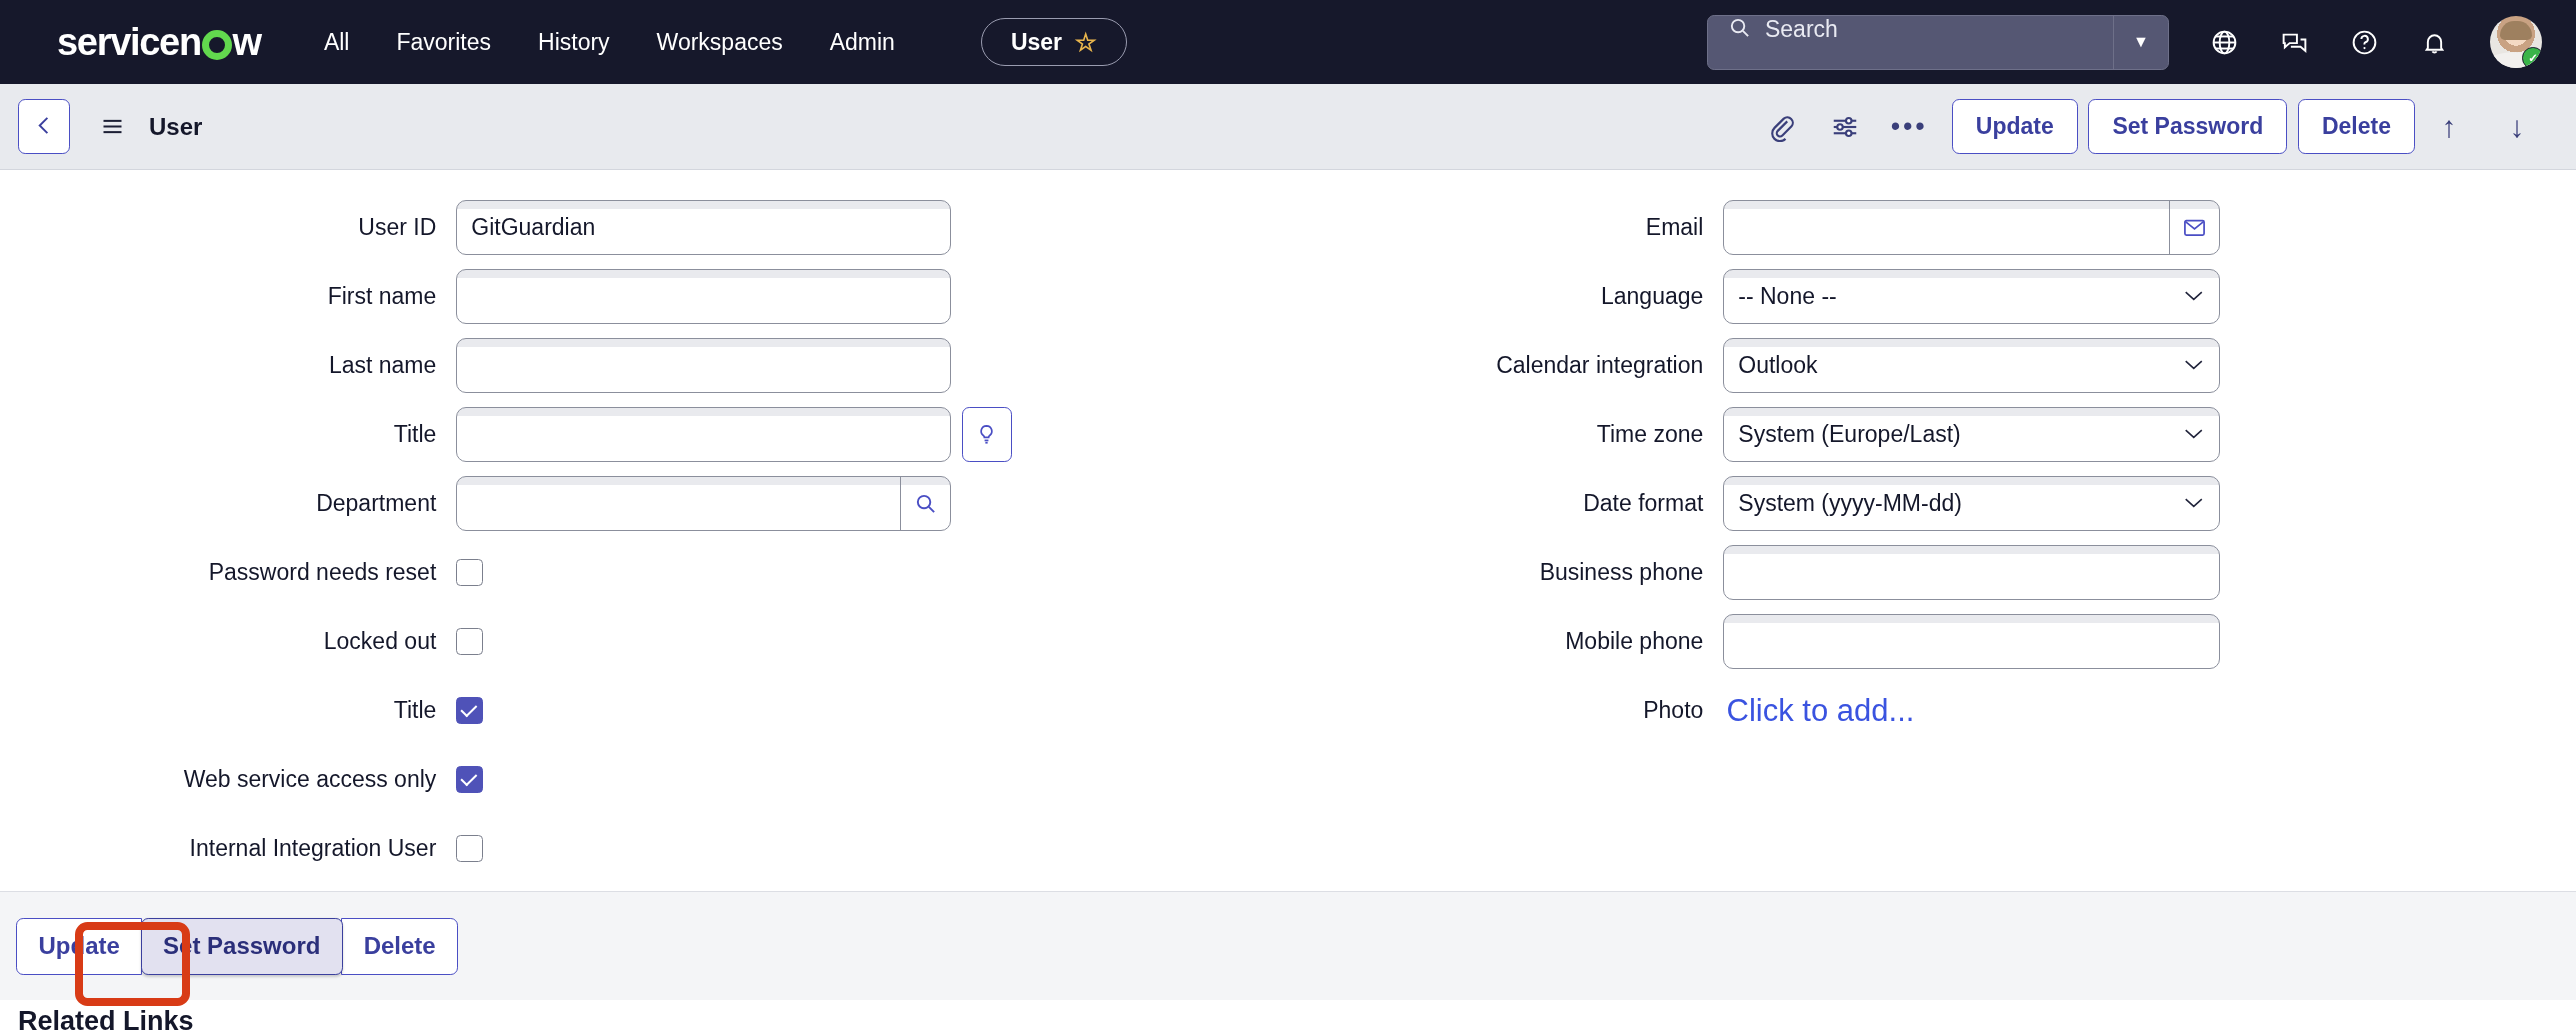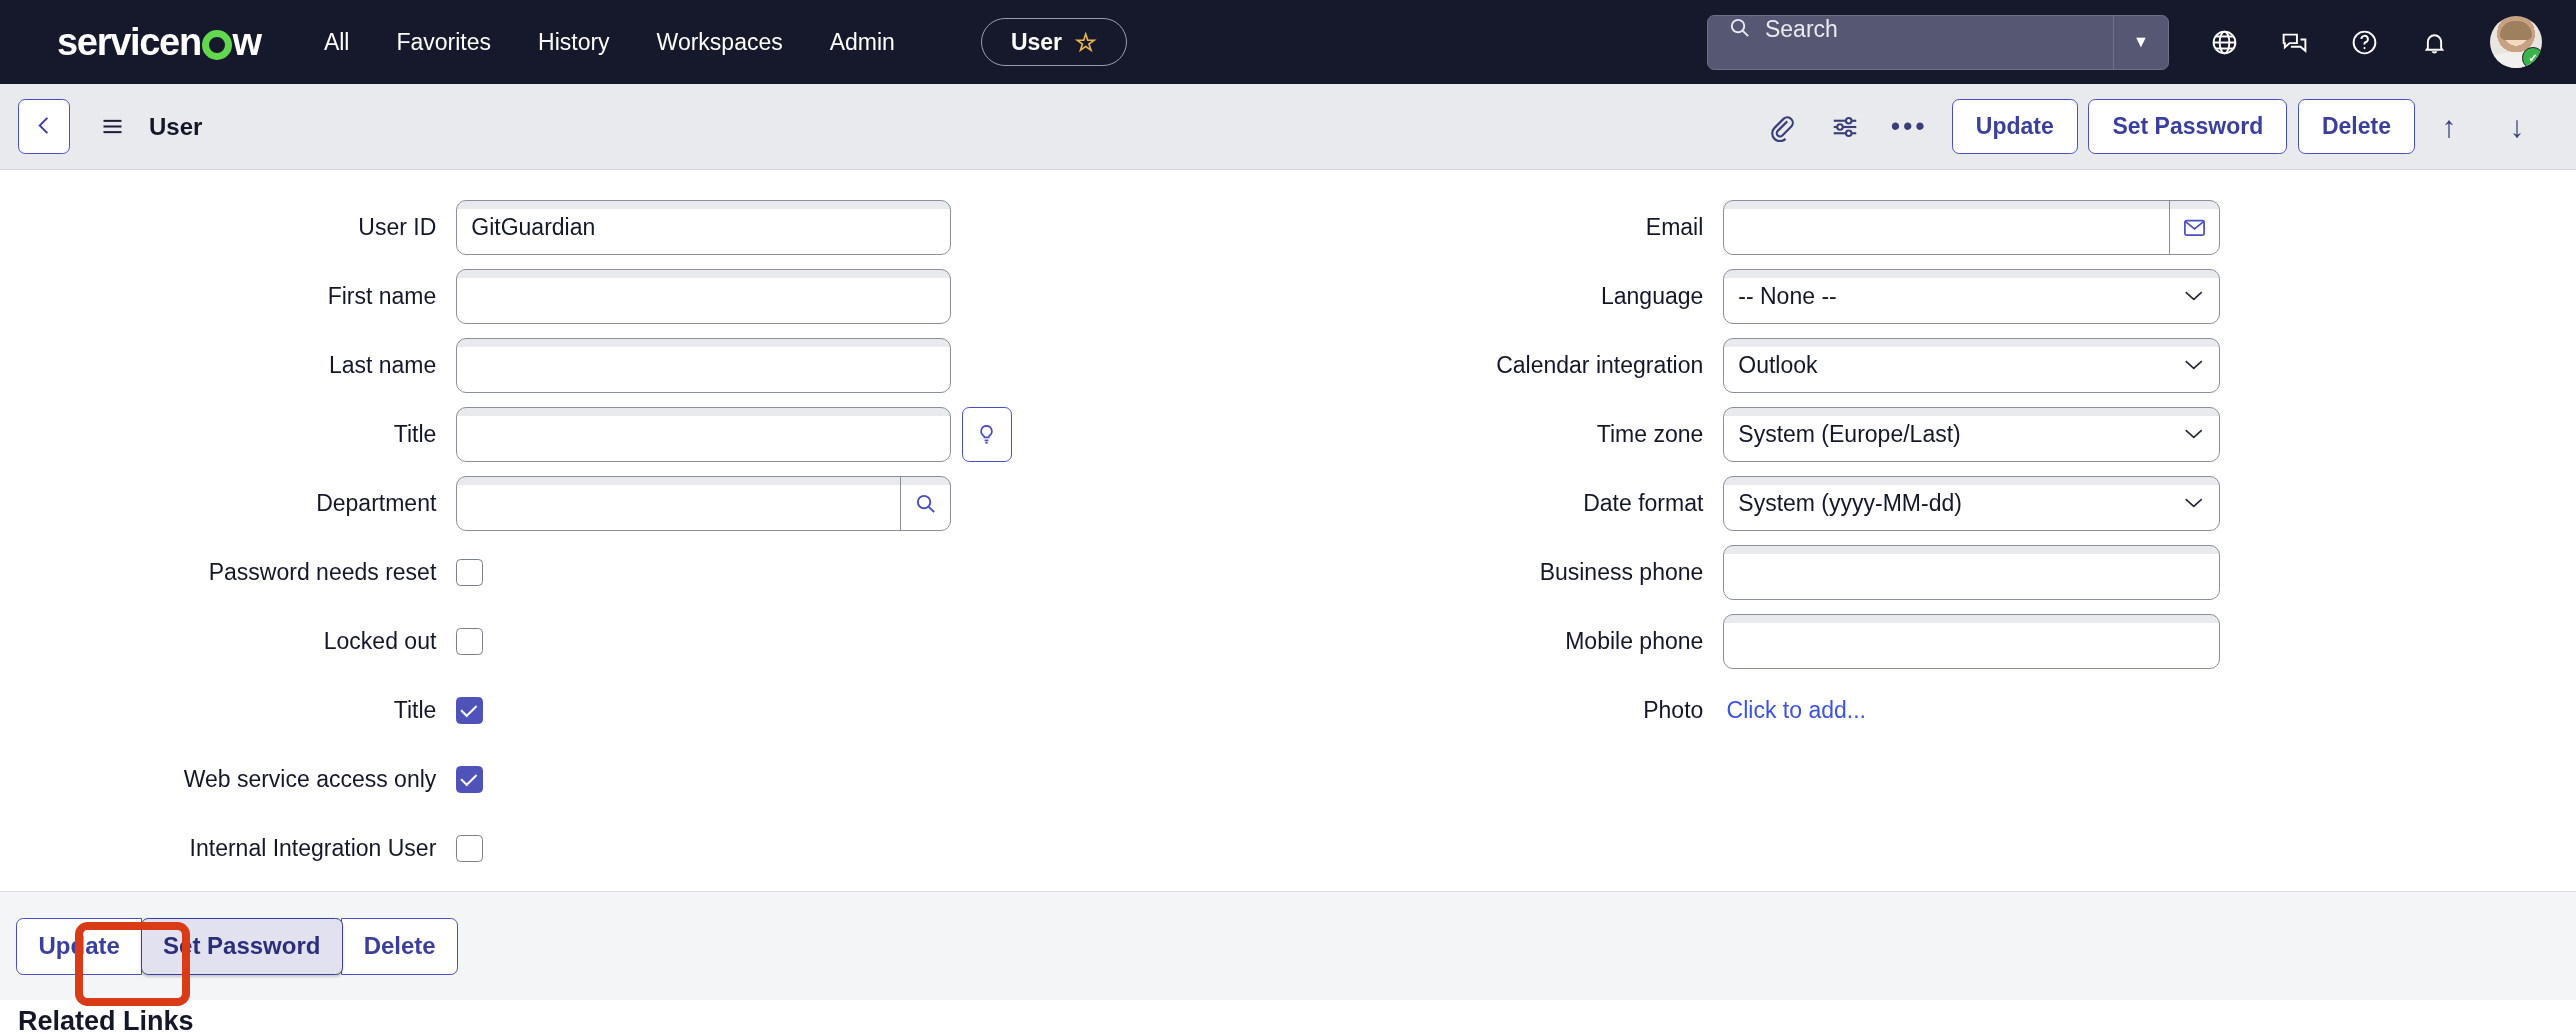--- a/index.html
+++ b/index.html
@@ -147,21 +147,21 @@
     width: 27px; height: 27px; border-radius: 4.5px;
     border: 1.8px solid #7b7f8d; background: #ffffff;
     display: flex; align-items: center; justify-content: center;
   }
   .cbox.on { background: #4f52b8; border-color: #4f52b8; }
   .cbox.on::after {
     content: ""; width: 13.4px; height: 7.2px;
     border-left: 2.7px solid #fff; border-bottom: 2.7px solid #fff;
     transform: rotate(-45deg) translate(0.9px, -1.8px);
   }
-  .linkval { font-size: 23px; color: #3a53e0; padding-left: 3.6px; }
+  .linkval { font-size: 31px; color: #3a53e0; padding-left: 3.6px; }
 
   
   .bottombar {
     position: absolute; left: 0; top: 891px; width: 2576px; height: 109px;
     background: #f4f5f7; border-top: 0.9px solid #dcdee4;
     display: flex; align-items: center;
   }
   .bgroup { margin-left: 16px; display: flex; align-items: center; }
   .bbtn {
     height: 57px; padding: 0 21.5px;

